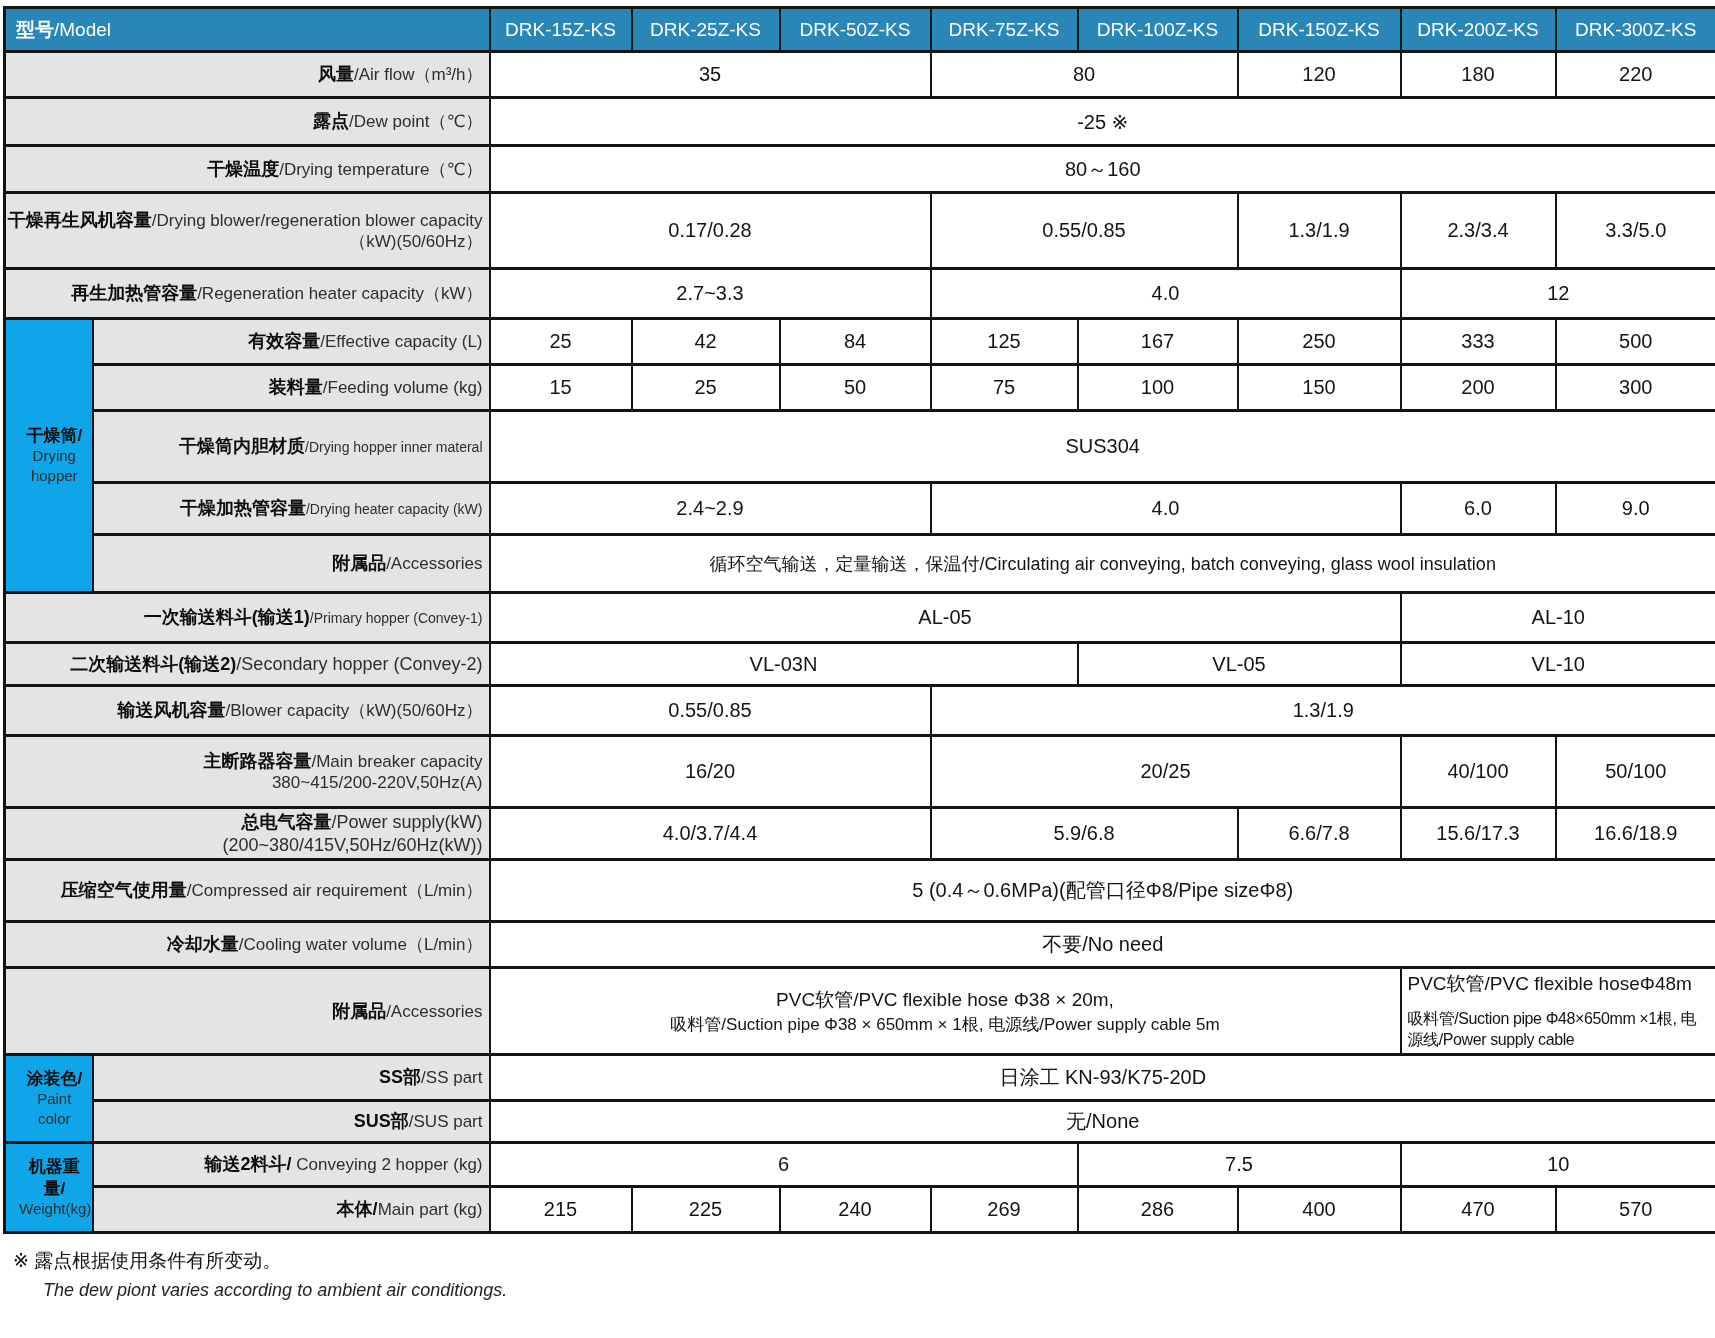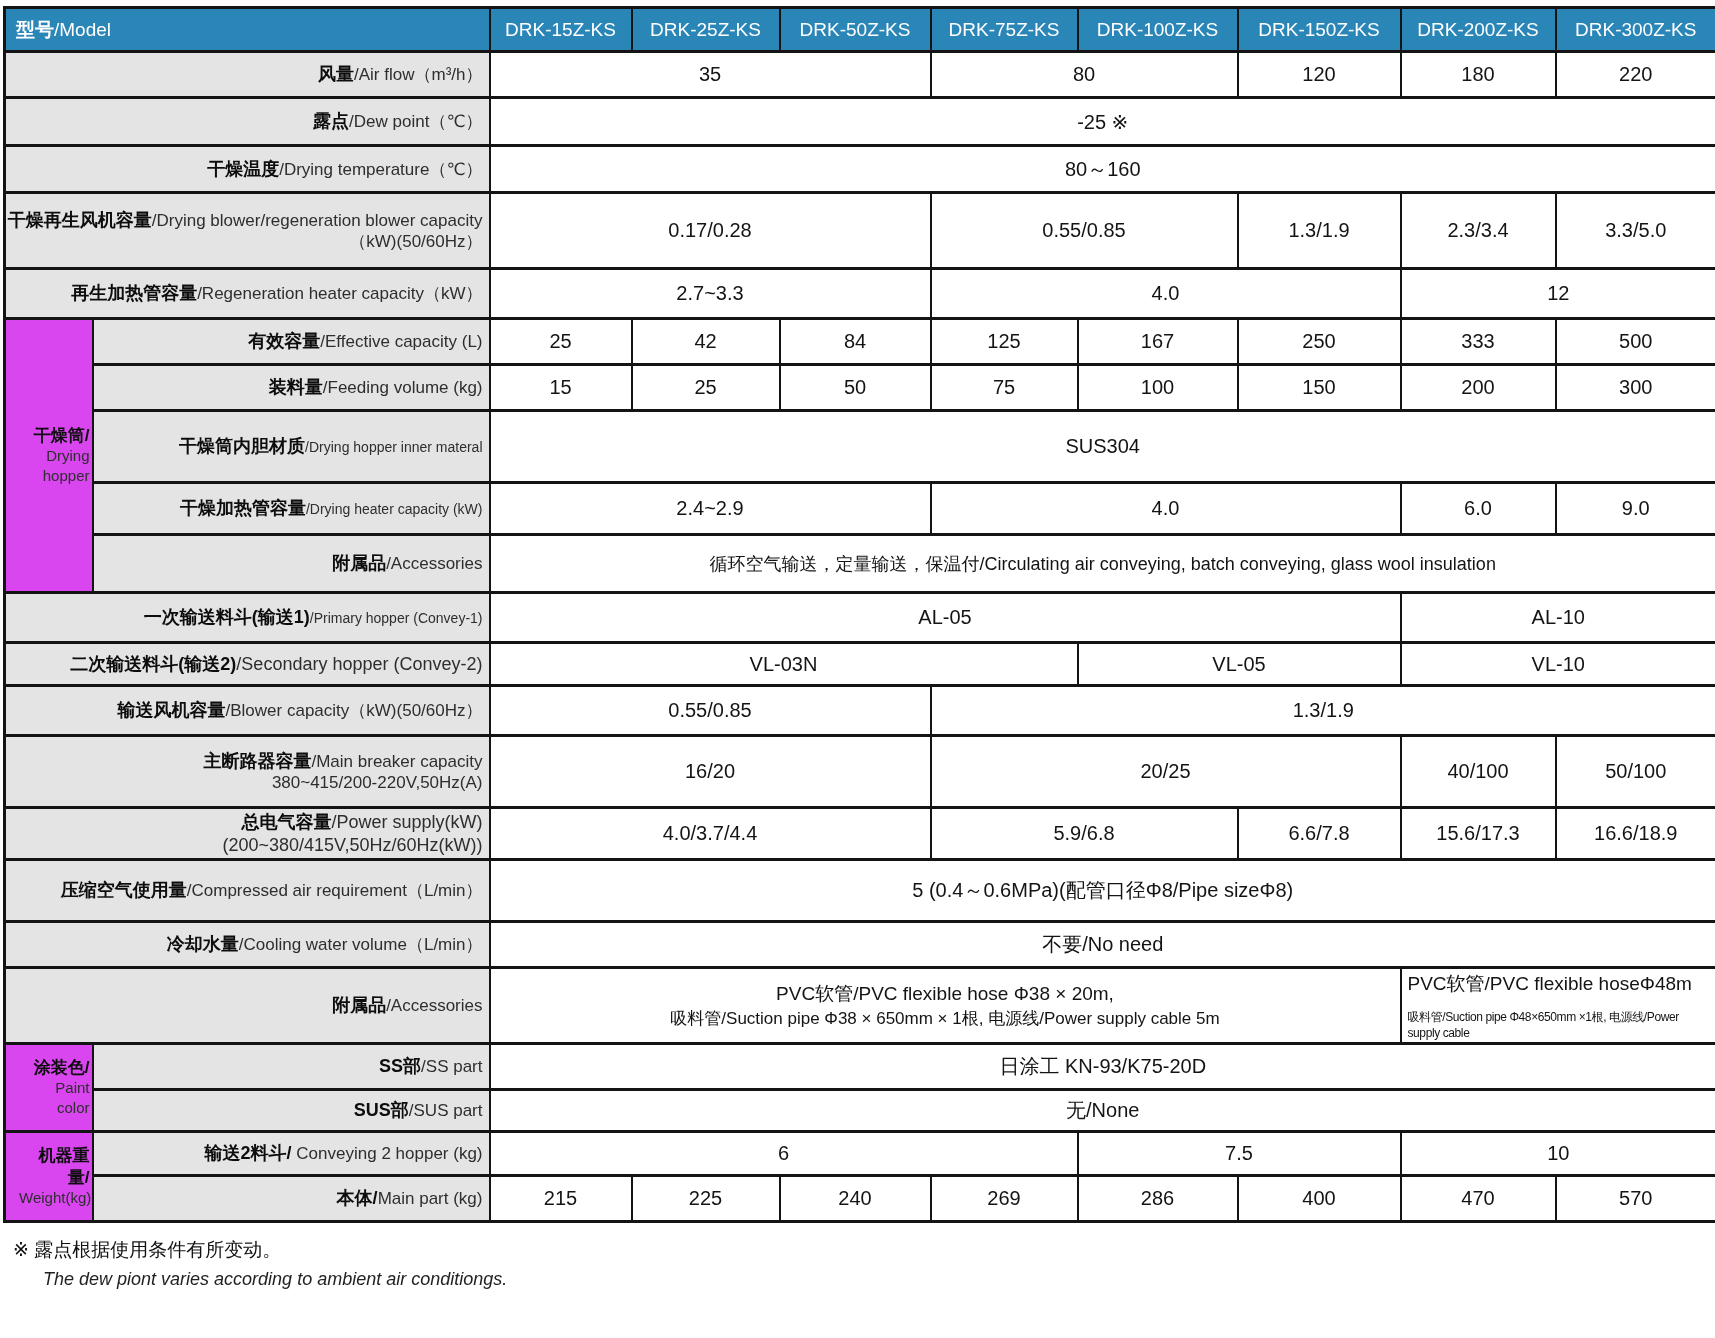--- a/index.html
+++ b/index.html
@@ -11,27 +11,27 @@
         padding:2px 6px;overflow:hidden;}
   th.model{background:#2B86B8;color:#fff;font-weight:400;font-size:19px;text-align:center;padding:2px 2px;}
   th.model-lbl{background:#2B86B8;color:#fff;text-align:left;font-weight:400;font-size:19px;padding-left:10px;margin-left:40px;}
   th.model-lbl b{font-weight:700;}
   .lbl{background:#E4E4E4;text-align:right;padding-left:0;font-size:17px;line-height:1.25;}
   .lbl b{font-size:18px;font-weight:700;color:#0d0d0d;}
   .lbl span{color:#2e2e2e;}
   .lbl .en2{color:#2e2e2e;}
   .en-sm span{font-size:14px;margin-top:16px;}
   .en-xs span{font-size:18px;}
-  .grp{background:#d946ef;text-align:right;vertical-align:middle;padding:4px 2px 4px 13px;line-height:1.25;}
+  .grp{background:#0ea5e9;text-align:center;vertical-align:middle;padding:4px 2px 4px 13px;line-height:1.25;}
   .grp b{font-size:17px;font-weight:700;color:#0d0d0d;display:block;}
   .grp span{font-size:15px;color:#2e2e2e;}
   .val{background:#fff;text-align:center;font-size:20px;color:#141414;}
   .val .ln1{font-size:19px;}
   .val .ln2{font-size:17px;}
-  .val .ln2-sm{font-size:12px;letter-spacing:-0.4px;margin-top:12px;}
+  .val .ln2-sm{font-size:16px;letter-spacing:-0.4px;margin-top:12px;}
   .footnote{margin:14px 0 0 10px;}
   .footnote .f1{font-size:19px;font-weight:400;color:#111;}
   .footnote .f2{font-size:18px;color:#222;margin:6px 0 0 30px;font-style:italic;}
 </style>
 </head>
 <body>
 
 <div class="wrap">
 <table>
 <colgroup>

